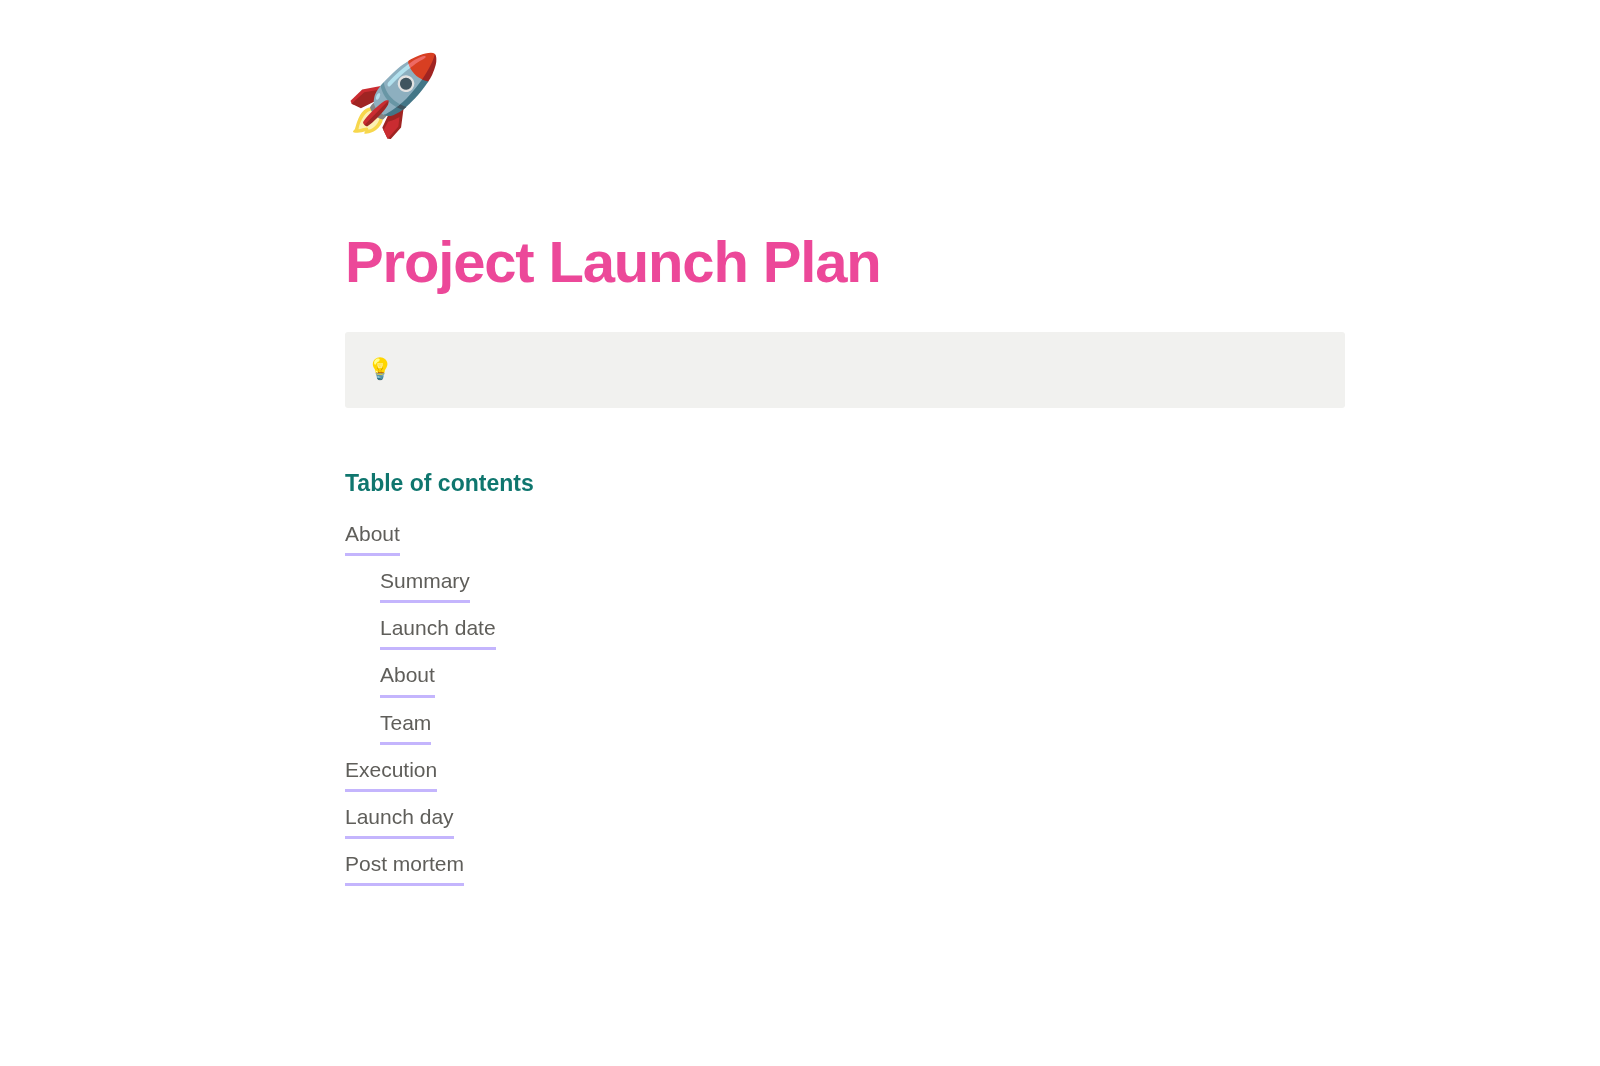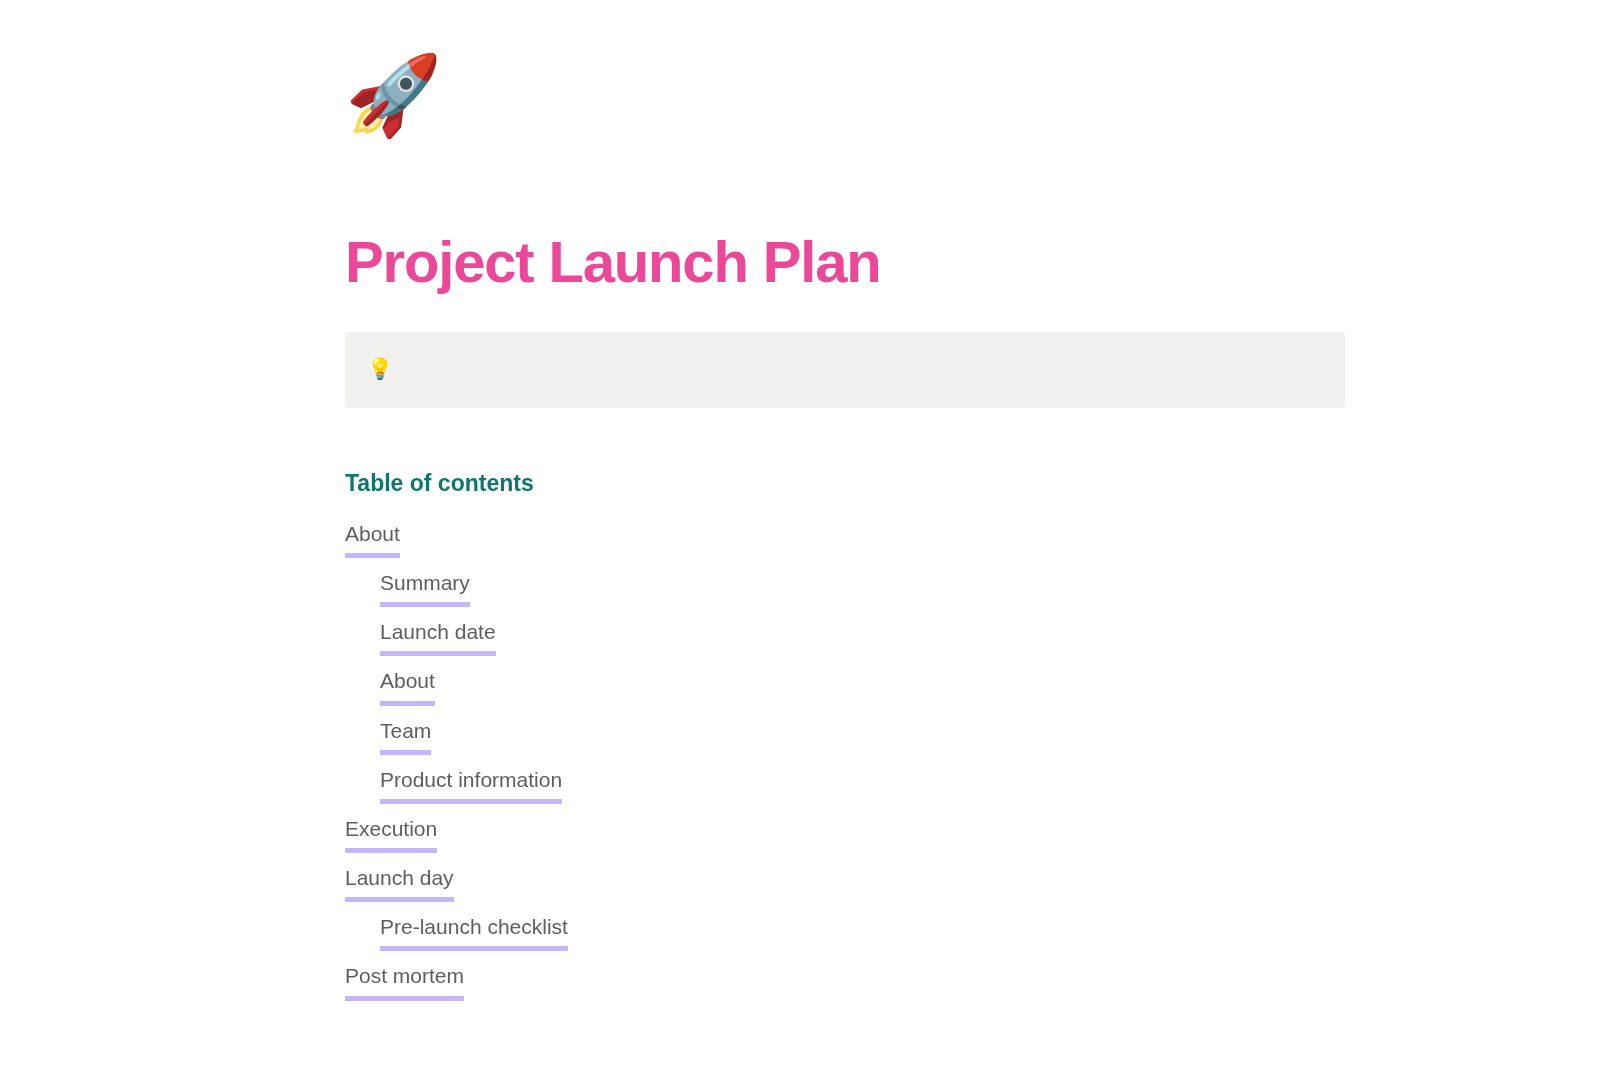--- a/index.html
+++ b/index.html
@@ -85,21 +85,21 @@
     margin-top: 16px;
   }
   .toc-item {
     display: block;
     font-size: 21px;
     line-height: 1.2;
     color: #5f5e5a;
     text-decoration: none;
     padding: 8px 0 7px 0;
     width: fit-content;
-    border-bottom: 5px solid #c4b5fd;
+    border-bottom: 3px solid #c4b5fd;
     margin-bottom: 4px;
   }
   .toc-item.level-2 {
     margin-left: 35px;
     text-align: center;
   }
 </style>
 </head>
 <body>
 
@@ -115,21 +115,19 @@
     </div>
 
     <div class="toc-heading">Table of contents</div>
 
     <nav class="toc">
       <a class="toc-item level-1" href="#">About</a>
       <a class="toc-item level-2" href="#">Summary</a>
       <a class="toc-item level-2" href="#">Launch date</a>
       <a class="toc-item level-2" href="#">About</a>
       <a class="toc-item level-2" href="#">Team</a>
-      <a class="toc-item level-2" href="#">Product information</a>
       <a class="toc-item level-1" href="#">Execution</a>
       <a class="toc-item level-1" href="#">Launch day</a>
-      <a class="toc-item level-2" href="#">Pre-launch checklist</a>
       <a class="toc-item level-1" href="#">Post mortem</a>
     </nav>
 
   </div>
 </div>
 
 </body></html>

